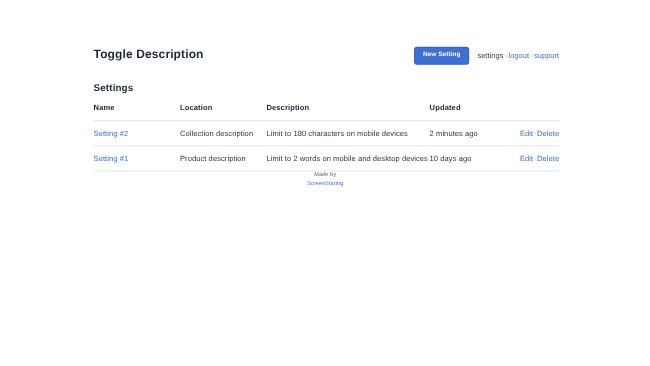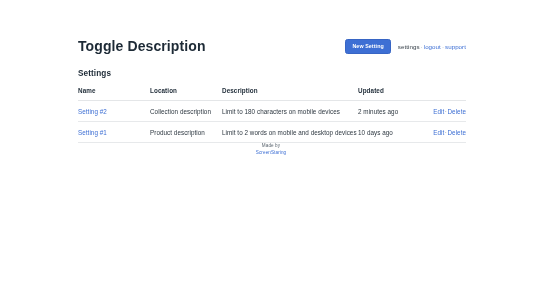--- a/index.html
+++ b/index.html
@@ -28,21 +28,21 @@
   }
 
   
   .app-header {
     display: flex;
     align-items: center;
     justify-content: space-between;
     height: 16px;
   }
   .app-title {
-    font-size: 14px;
+    font-size: 10px;
     font-weight: bold;
     letter-spacing: 0.1px;
     color: #1d2a36;
     line-height: 16px;
     white-space: nowrap;
   }
   .header-right {
     display: flex;
     align-items: center;
     gap: 7px;

